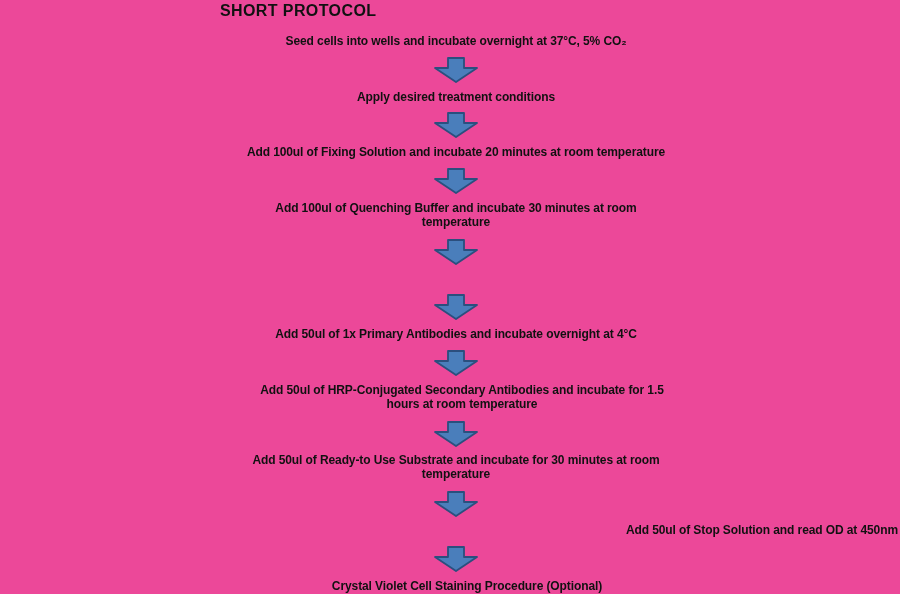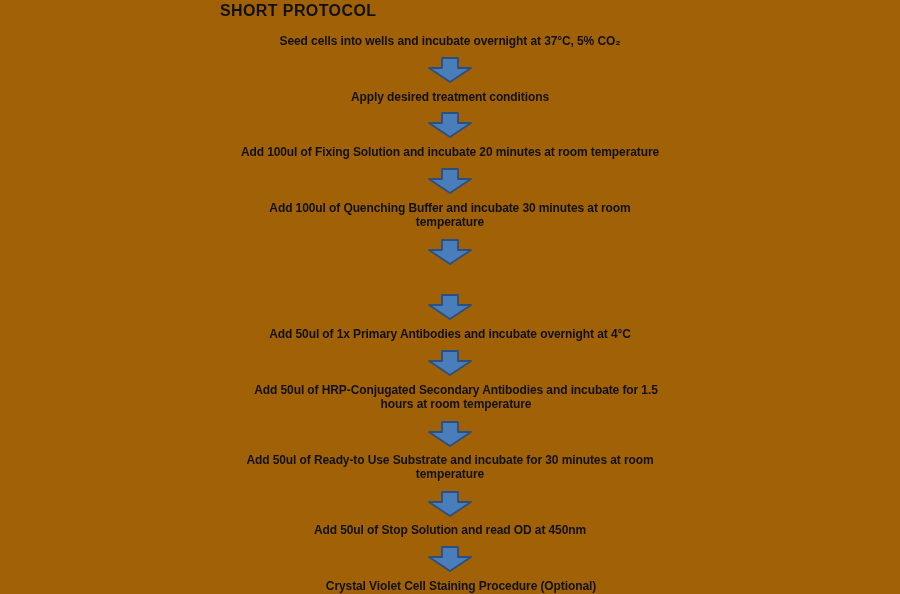--- a/index.html
+++ b/index.html
@@ -1,37 +1,37 @@
 <!DOCTYPE html>
 <html><head>
 <meta charset="utf-8">
 <style>
   html, body { margin: 0; padding: 0; background: #ffffff; }
   .canvas {
     position: relative;
     width: 900px;
     height: 594px;
-    background: #a16207;
+    background: #ec4899;
     overflow: hidden;
     font-family: "Liberation Sans", sans-serif;
   }
   .title {
     position: absolute;
     left: 220px;
     top: 2px;
     margin: 0;
     font-size: 16px;
     font-weight: bold;
     color: #111111;
     letter-spacing: 0.4px;
     white-space: nowrap;
   }
   #flow {
     position: absolute;
-    left: 8px;
+    left: 14px;
     top: 0;
     width: 884px; 
     height: 594px;
   }
   .step {
     position: absolute;
     left: 0;
     width: 100%;
     text-align: center;
     font-size: 12px;
@@ -95,21 +95,21 @@
       <div class="arrow" style="top: 421px;"><svg width="44" height="26" viewBox="0 0 44 26">
           <path d="M14 1 H30 V11 H43 L22 25 L1 11 H14 Z" fill="#4a7ebb" stroke="#2b4f7e" stroke-width="1.8" stroke-linejoin="round"></path>
         </svg></div>
       <div class="step" style="top: 453px;">
         <div>Add 50ul of Ready-to Use Substrate and incubate for 30 minutes at room</div>
         <div>temperature</div>
       </div>
       <div class="arrow" style="top: 491px;"><svg width="44" height="26" viewBox="0 0 44 26">
           <path d="M14 1 H30 V11 H43 L22 25 L1 11 H14 Z" fill="#4a7ebb" stroke="#2b4f7e" stroke-width="1.8" stroke-linejoin="round"></path>
         </svg></div>
-      <div class="step" style="top: 523px;">
+      <div class="step" style="top: 523px; text-align: right;">
         <div>Add 50ul of Stop Solution and read OD at 450nm</div>
       </div>
       <div class="arrow" style="top: 546px;"><svg width="44" height="26" viewBox="0 0 44 26">
           <path d="M14 1 H30 V11 H43 L22 25 L1 11 H14 Z" fill="#4a7ebb" stroke="#2b4f7e" stroke-width="1.8" stroke-linejoin="round"></path>
         </svg></div>
       <div class="step" style="top: 579px; padding-left: 11px;">
         <div>Crystal Violet Cell Staining Procedure (Optional)</div>
       </div>
     </div>
 </div>

